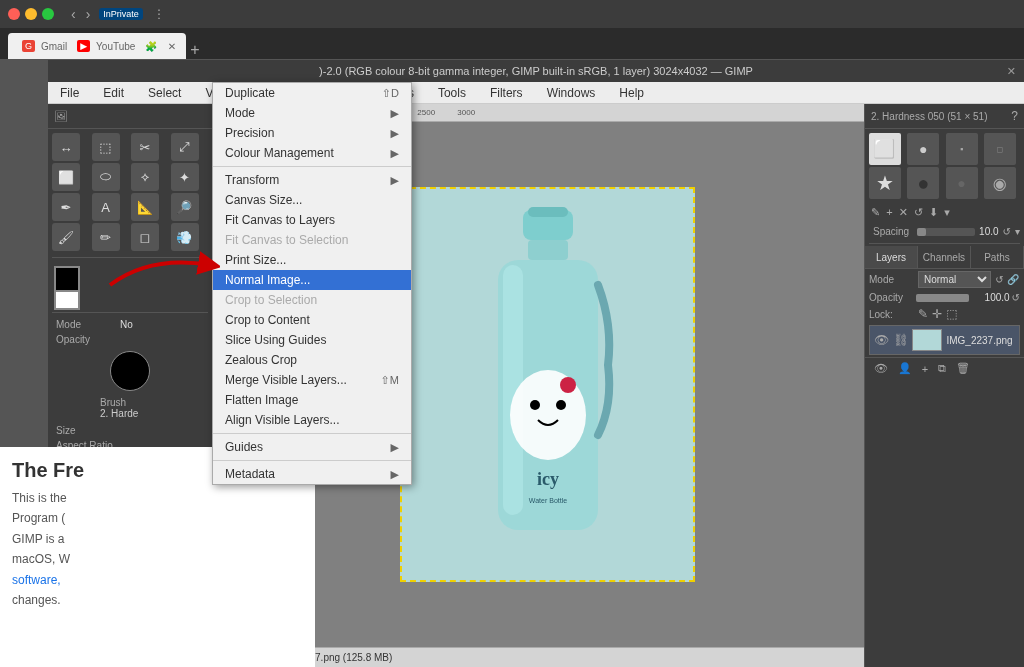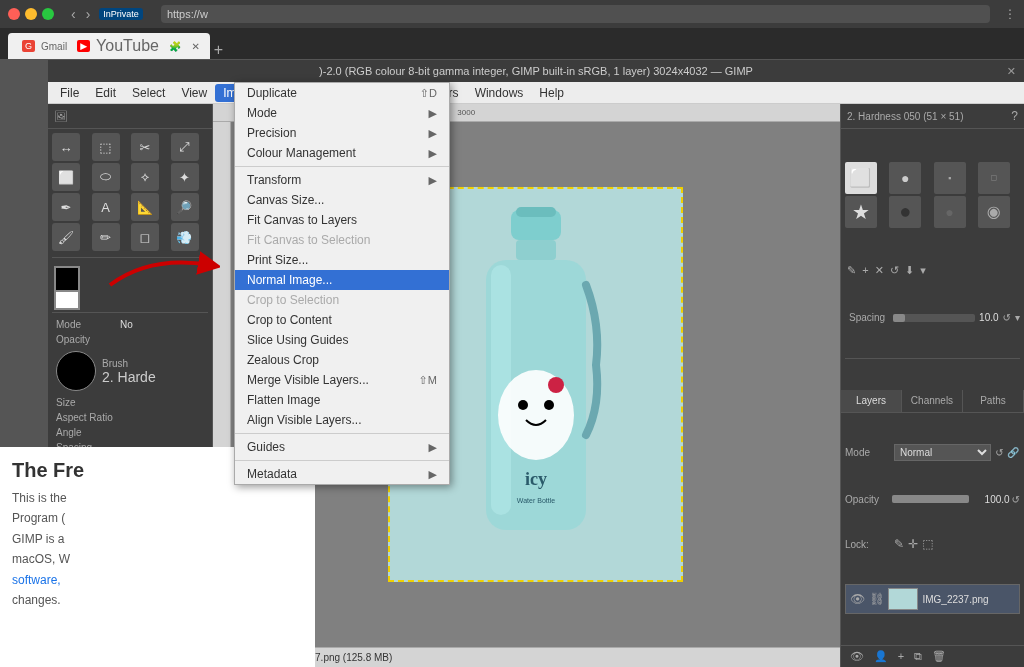--- a/index.html
+++ b/index.html
@@ -32,21 +32,21 @@
     
     .main-area { display: flex; height: calc(667px - 60px); }
 
     
     .webpage-area { flex: 1; background: white; position: relative; overflow: hidden; }
 
     
     .gimp-window { position: absolute; top: 0; right: 0; left: 0; bottom: 0; display: flex; flex-direction: column; padding-left: 48px; }
     .gimp-title-bar { height: 22px; background: #3c3c3c; display: flex; align-items: center; justify-content: center; color: #ccc; font-size: 11px; position: relative; }
     .gimp-title-close { position: absolute; right: 8px; color: #999; font-size: 11px; }
-    .gimp-menu-bar { height: 22px; background: #ededed; display: flex; align-items: center; padding: 0 4px; gap: 0; border-bottom: 1px solid #ccc; }
+    .gimp-menu-bar { height: 22px; background: #ededed; display: flex; align-items: center; padding: 0 4px; gap: 8px; border-bottom: 1px solid #ccc; }
     .menu-item { padding: 2px 8px; font-size: 12px; color: #333; cursor: pointer; border-radius: 3px; }
     .menu-item:hover, .menu-item.active { background: #3370d4; color: white; }
     .menu-item.active { background: #3370d4; color: white; }
 
     
     .gimp-body { display: flex; flex: 1; overflow: hidden; }
 
     
     .toolbox { width: 165px; background: #3c3c3c; display: flex; flex-direction: column; border-right: 1px solid #555; }
     .toolbox-header { height: 25px; background: #3c3c3c; display: flex; align-items: center; padding: 0 6px; border-bottom: 1px solid #555; }
@@ -54,23 +54,23 @@
     .tool-grid { display: grid; grid-template-columns: repeat(4, 1fr); gap: 2px; padding: 4px; }
     .tool-btn { width: 28px; height: 28px; background: #555; border-radius: 3px; display: flex; align-items: center; justify-content: center; color: #ddd; font-size: 13px; cursor: pointer; }
     .tool-option-row { display: flex; align-items: center; padding: 2px 4px; gap: 4px; }
     .tool-option-label { color: #aaa; font-size: 10px; width: 60px; }
     .tool-option-val { color: #ddd; font-size: 10px; }
     .fg-bg-colors { display: flex; align-items: center; gap: 4px; padding: 4px; }
     .color-box { width: 30px; height: 30px; border: 2px solid #888; }
     .fg-color { background: black; }
     .bg-color { background: white; margin-top: 10px; margin-left: -10px; }
 
-    .brush-preview { display: flex; align-items: center; gap: 6px; padding: 4px; }
+    .brush-preview { display: flex; align-items: center; gap: 6px; padding: 4px; flex-direction: column; }
     .brush-circle { width: 40px; height: 40px; background: black; border-radius: 50%; border: 1px solid #888; }
-    .brush-name { color: #ccc; font-size: 14px; }
+    .brush-name { color: #ccc; font-size: 10px; }
 
     .slider-row { display: flex; align-items: center; padding: 2px 6px; gap: 4px; }
     .slider-label { color: #aaa; font-size: 10px; width: 55px; }
     .slider-bar { flex: 1; height: 8px; background: #555; border-radius: 2px; position: relative; }
     .slider-fill { height: 100%; background: #888; border-radius: 2px; }
     .slider-val { color: #ddd; font-size: 10px; width: 30px; text-align: right; }
     .dynamics-section { padding: 4px; }
     .dynamics-header { display: flex; align-items: center; gap: 4px; padding: 2px 4px; }
     .dynamics-icon { width: 20px; height: 20px; background: #666; border-radius: 2px; }
     .dynamics-name { color: #ccc; font-size: 10px; }
@@ -78,21 +78,21 @@
 
     
     .canvas-area { flex: 1; background: #808080; display: flex; flex-direction: column; position: relative; overflow: hidden; }
     .ruler-h { height: 18px; background: #d4d4d4; border-bottom: 1px solid #aaa; display: flex; align-items: center; padding: 0 4px; position: relative; }
     .ruler-v { width: 18px; background: #d4d4d4; position: absolute; left: 0; top: 18px; bottom: 20px; border-right: 1px solid #aaa; }
     .canvas-inner { position: absolute; left: 18px; top: 18px; right: 0; bottom: 20px; background: #808080; display: flex; align-items: center; justify-content: center; overflow: hidden; }
     .canvas-image { width: 295px; height: 395px; background: #b2d8d8; border: 2px dashed #f0d000; position: relative; display: flex; align-items: center; justify-content: center; }
     .status-bar { height: 20px; background: #d4d4d4; border-top: 1px solid #aaa; display: flex; align-items: center; padding: 0 6px; font-size: 10px; color: #333; gap: 8px; position: absolute; bottom: 0; left: 0; right: 0; }
 
     
-    .right-panel { width: 184px; background: #3c3c3c; border-left: 1px solid #555; display: flex; flex-direction: column; justify-content: space-between; }
+    .right-panel { width: 160px; background: #3c3c3c; border-left: 1px solid #555; display: flex; flex-direction: column; }
     .right-panel-header { height: 25px; background: #3c3c3c; display: flex; align-items: center; padding: 0 6px; border-bottom: 1px solid #555; gap: 4px; }
     .brushes-grid { display: grid; grid-template-columns: repeat(4, 1fr); gap: 2px; padding: 4px; }
     .brush-item { width: 32px; height: 32px; background: #555; border-radius: 2px; display: flex; align-items: center; justify-content: center; color: #ddd; font-size: 14px; }
     .brush-item.star { font-size: 20px; }
     .right-tabs { display: flex; border-bottom: 1px solid #555; }
     .right-tab { flex: 1; height: 22px; display: flex; align-items: center; justify-content: center; color: #aaa; font-size: 10px; cursor: pointer; border-right: 1px solid #555; }
     .right-tab.active { background: #4a4a4a; color: #ddd; }
     .right-option-row { display: flex; align-items: center; padding: 2px 4px; gap: 4px; }
     .right-label { color: #aaa; font-size: 10px; width: 45px; }
     .right-select { background: #555; border: 1px solid #666; color: #ddd; font-size: 10px; padding: 1px; flex: 1; }
@@ -102,21 +102,21 @@
     .layer-item { display: flex; align-items: center; padding: 3px 4px; gap: 4px; background: #4a5568; border: 1px solid #666; margin: 2px 4px; }
     .layer-thumb { width: 30px; height: 22px; background: #b2d8d8; border: 1px solid #888; }
     .layer-name { color: #ddd; font-size: 10px; }
     .eye-icon { color: #aaa; font-size: 12px; }
     .spacing-label { color: #aaa; font-size: 10px; padding: 2px 4px; }
     .brush-tools-row { display: flex; gap: 2px; padding: 2px 4px; flex-wrap: wrap; }
     .brush-tool-btn { color: #aaa; font-size: 11px; padding: 1px 2px; }
 
     
     .dropdown-overlay { position: absolute; top: 0; left: 0; right: 0; bottom: 0; z-index: 100; pointer-events: none; }
-    .dropdown-menu { position: absolute; top: 22px; left: 234px; width: 216px; background: #f0f0f0; border: 1px solid #aaa; box-shadow: 2px 2px 8px rgba(0,0,0,0.4); pointer-events: all; z-index: 200; }
+    .dropdown-menu { position: absolute; top: 22px; left: 212px; width: 200px; background: #f0f0f0; border: 1px solid #aaa; box-shadow: 2px 2px 8px rgba(0,0,0,0.4); pointer-events: all; z-index: 200; }
     .menu-sep { height: 1px; background: #ccc; margin: 3px 0; }
     .menu-row { display: flex; align-items: center; padding: 3px 12px; font-size: 12px; color: #333; cursor: pointer; position: relative; }
     .menu-row.highlighted { background: #3370d4; color: white; }
     .menu-row.disabled { color: #aaa; cursor: default; }
     .menu-row .shortcut { margin-left: auto; color: #666; font-size: 11px; }
     .menu-row .arrow { margin-left: auto; color: #666; font-size: 11px; }
     .sep-line { height: 1px; background: #555; margin: 2px 4px; }
 
     .bottom-toolbar { height: 22px; background: #3c3c3c; display: flex; align-items: center; padding: 0 6px; gap: 4px; border-top: 1px solid #555; }
     .bottom-btn { color: #aaa; font-size: 11px; padding: 1px 3px; cursor: pointer; }
@@ -130,34 +130,31 @@
     <div class="traffic-lights">
       <div class="tl close"></div>
       <div class="tl min"></div>
       <div class="tl max"></div>
     </div>
     <div class="back-fwd">
       <span class="nav-btn">‹</span>
       <span class="nav-btn">›</span>
     </div>
     <span class="inprivate-badge">InPrivate</span>
-    <div class="address-bar">
-      <span>https://w</span>
-    </div>
     <div class="browser-icons">
       <span>⋮</span>
     </div>
   </div>
 
   <div class="tabs-row">
     <div class="tab">
       <span class="gmail-tag">G</span>
       <span style="font-size:10px;color:#666">Gmail</span>
       <span class="yt-tag">▶</span>
-      <span style="font-size:16px;color:#666">YouTube</span>
+      <span style="font-size:10px;color:#666">YouTube</span>
       <span class="ext-icon">🧩</span>
       <span class="tab-close">✕</span>
     </div>
     <div style="margin-left:4px; color:#aaa; font-size:16px; cursor:pointer">+</div>
   </div>
 
   <div class="main-area">
 
     <div class="webpage-area">
       <div style="background:#555; height:100%; display:flex; flex-direction:column;">

